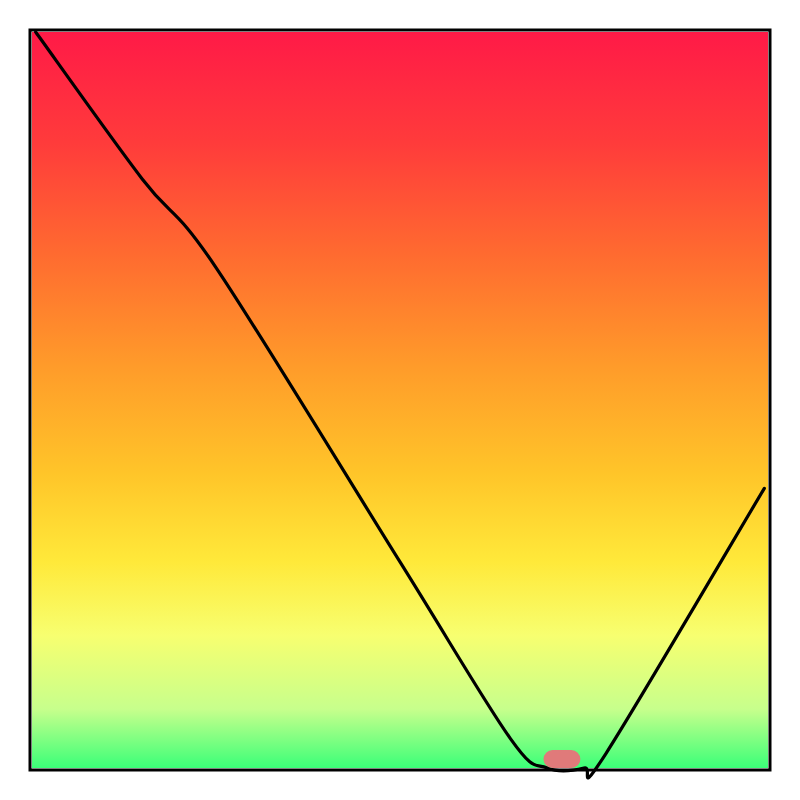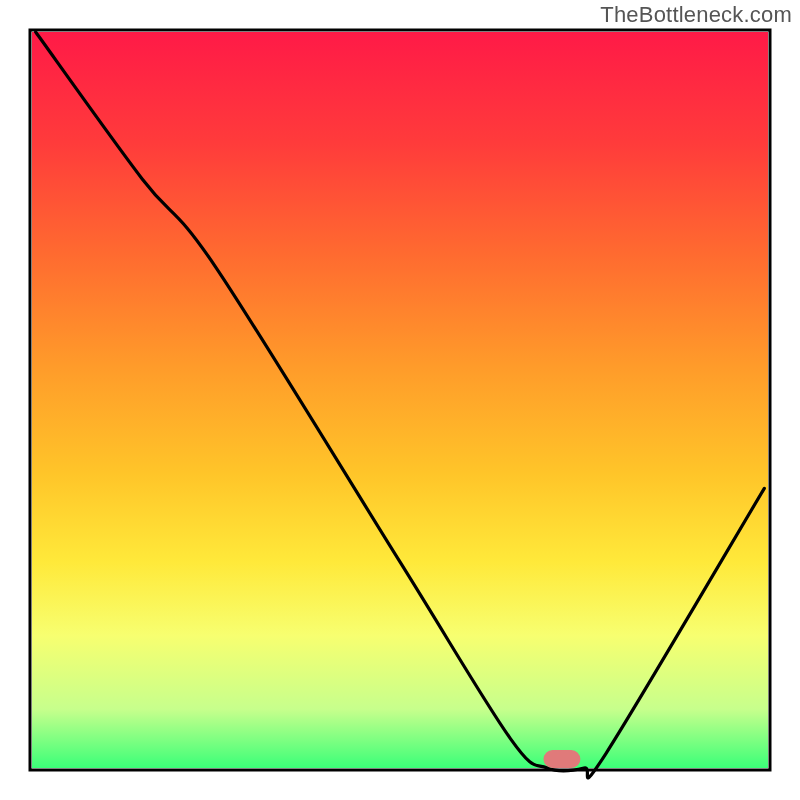--- a/index.html
+++ b/index.html
@@ -28,21 +28,20 @@
     color: #555555;
     font-size: 22px;
     letter-spacing: 0.2px;
     font-family: Arial, Helvetica, sans-serif;
   }
 </style>
 </head>
 <body>
 
 <div class="chart-wrap">
-  <div class="watermark">TheBottleneck.com</div>
   <svg id="chart-svg" viewBox="0 0 800 800" preserveAspectRatio="none">
 
   <defs>
         <linearGradient id="bg-grad" x1="0" y1="0" x2="0" y2="1">
           <stop offset="0%" stop-color="#ff1a47"></stop>
           <stop offset="15%" stop-color="#ff3b3b"></stop>
           <stop offset="30%" stop-color="#ff6a30"></stop>
           <stop offset="45%" stop-color="#ff9a2a"></stop>
           <stop offset="60%" stop-color="#ffc529"></stop>
           <stop offset="72%" stop-color="#ffe93a"></stop>

